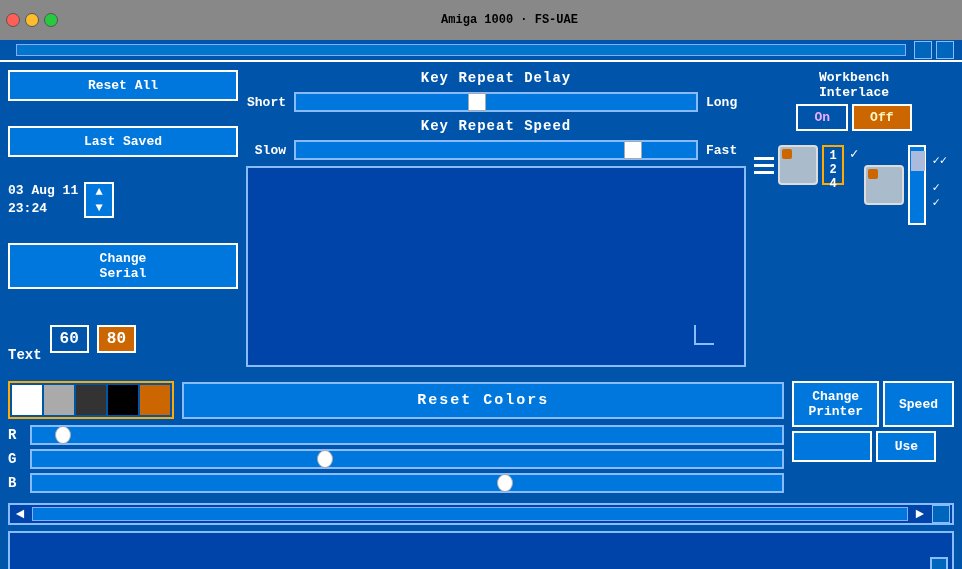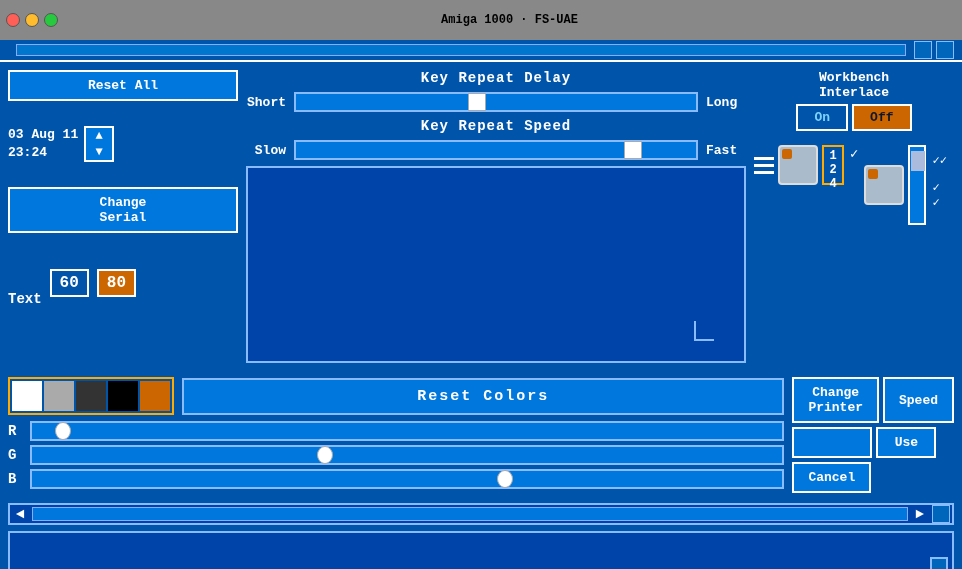--- a/index.html
+++ b/index.html
@@ -224,22 +224,22 @@
       gap: 4px;
     }
     .on-off-btn {
       padding: 4px 16px;
       border: 2px solid #fff;
       font-family: 'Courier New', monospace;
       font-size: 13px;
       font-weight: bold;
       cursor: pointer;
     }
-    .on-btn { background: #0055aa; color: #7dd3fc; }
-    .off-btn { background: #cc6600; color: #0f172a; }
+    .on-btn { background: #0055aa; color: #f0abfc; }
+    .off-btn { background: #cc6600; color: #fef9c3; }
     
     #joystick-area {
       display: flex;
       gap: 6px;
       margin-top: 8px;
       align-items: flex-start;
     }
     .joy-group {
       display: flex;
       align-items: center;
@@ -444,20 +444,21 @@
     <div style="width:18px;height:18px;background:#0066bb;border:1px solid #88bbff;cursor:pointer;"></div>
     <div style="width:18px;height:18px;background:#0066bb;border:1px solid #88bbff;cursor:pointer;"></div>
   </div>
 </div>
 
 <div id="main">
   <div id="top-section">
 
     <div id="left-panel">
       <button class="amiga-btn">Reset All</button>
+      <button class="amiga-btn">Last Saved</button>
       <div id="datetime-row">
         <div id="datetime-text">
           <div>03 Aug 11</div>
           <div>23:24</div>
         </div>
         <div id="datetime-arrows">
           <span style="color:#fff;font-size:12px;">▲</span>
           <span style="color:#fff;font-size:12px;">▼</span>
         </div>
       </div>
@@ -581,21 +582,20 @@
       <div id="right-buttons">
           <div class="side-btn-group">
     <button class="side-btn" style="min-width:80px;">Change<br>Printer</button>
     <button class="side-btn" style="min-width:60px;">Speed</button>
   </div>
           <div class="side-btn-group">
     <button class="side-btn" style="min-width:80px;">&nbsp;</button>
     <button class="side-btn" style="min-width:60px;">Use</button>
   </div>
           <div class="side-btn-group">
-    <button class="side-btn" style="min-width:60px;">Cancel</button>
   </div>
         </div>
     </div>
 
     <div id="hscroll">
       <span id="hscroll-arrow-left">◄</span>
       <div id="hscroll-track"></div>
       <span id="hscroll-arrow-right">►</span>
       <div id="hscroll-icon"></div>
     </div>

